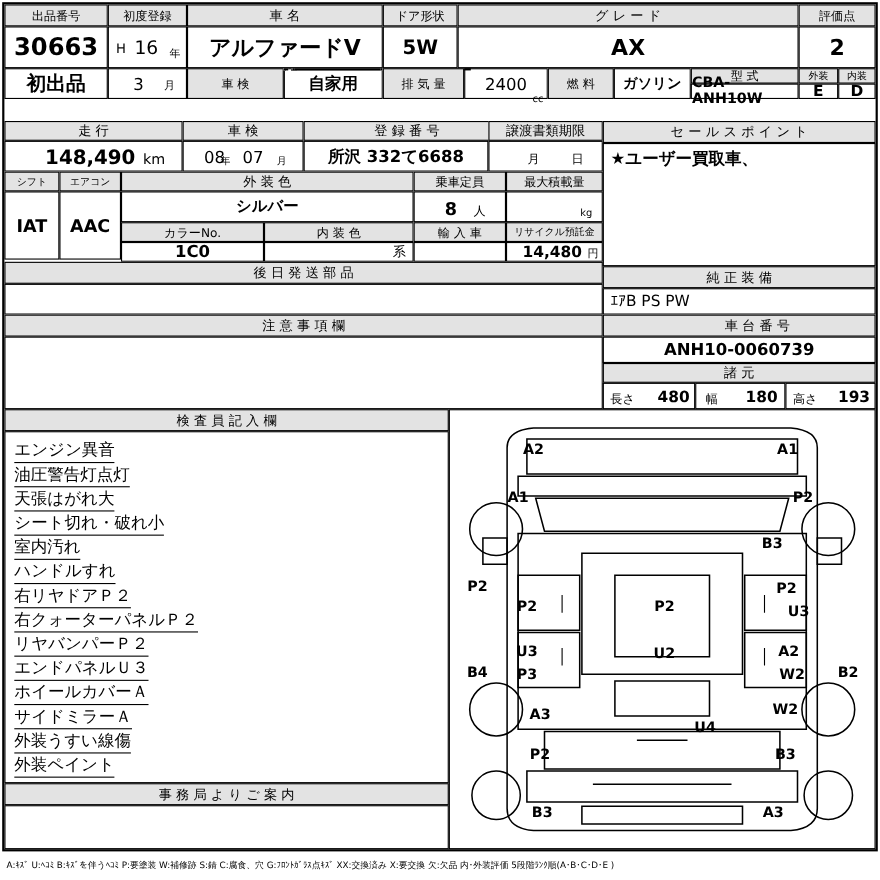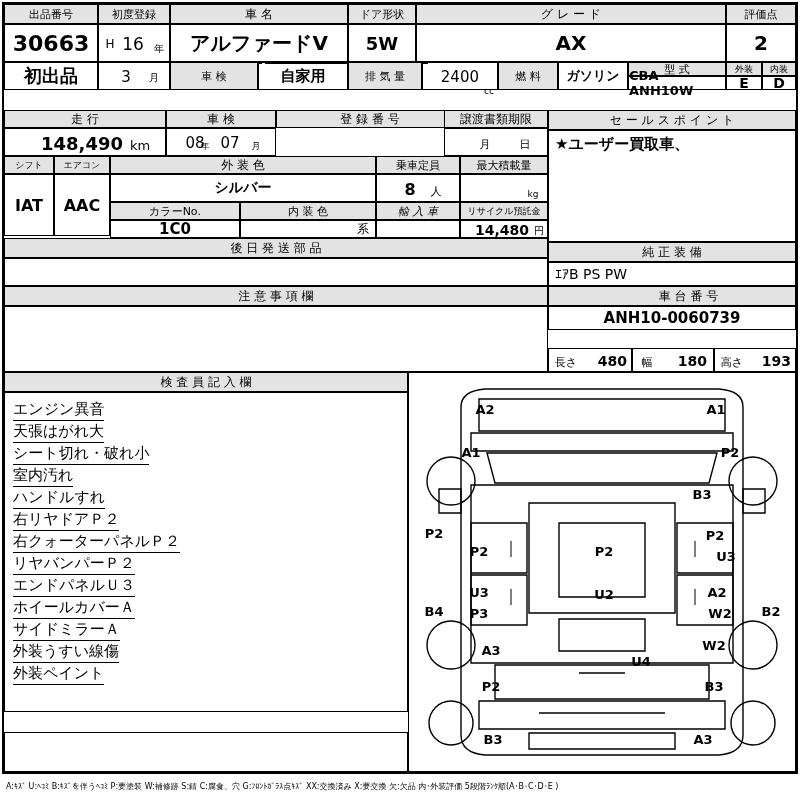--- a/index.html
+++ b/index.html
@@ -254,20 +254,21 @@
 
   <div class="bx hdr c f12" style="left:166px;top:110px;width:110px;height:18px;">車 検</div>
   <div class="bx" style="left:166px;top:128px;width:110px;height:28px;">
     <div class="lbl f15" style="left:15px;top:4px;width:26px;height:20px;">08</div>
     <div class="lbl f9" style="left:30px;top:10px;width:16px;height:14px;">年</div>
     <div class="lbl f15" style="left:48px;top:4px;width:30px;height:20px;">07</div>
     <div class="lbl f9" style="left:80px;top:10px;width:18px;height:14px;">月</div>
   </div>
 
   <div class="bx hdr c f12" style="left:276px;top:110px;width:188px;height:18px;">登 録 番 号</div>
+  <div class="bx c f15 b" style="left:276px;top:128px;width:168px;height:28px;">所沢 332て6688</div>
 
   <div class="bx hdr c f12" style="left:444px;top:110px;width:104px;height:18px;">譲渡書類期限</div>
   <div class="bx" style="left:444px;top:128px;width:104px;height:28px;">
     <div class="lbl f11" style="left:30px;top:7px;width:20px;height:16px;">月</div>
     <div class="lbl f11" style="left:70px;top:7px;width:20px;height:16px;">日</div>
   </div>
 
   <div class="bx hdr c f9" style="left:4px;top:156px;width:50px;height:18px;">シフト</div>
   <div class="bx hdr c f9" style="left:54px;top:156px;width:56px;height:18px;">エアコン</div>
   <div class="bx c f16 b" style="left:4px;top:174px;width:50px;height:62px;">IAT</div>
@@ -284,21 +285,21 @@
   <div class="bx hdr c f11" style="left:376px;top:156px;width:84px;height:18px;">乗車定員</div>
   <div class="bx hdr c f11" style="left:460px;top:156px;width:88px;height:18px;">最大積載量</div>
   <div class="bx" style="left:376px;top:174px;width:84px;height:28px;">
     <div class="lbl f16 b" style="left:20px;top:4px;width:26px;height:20px;">8</div>
     <div class="lbl f11" style="left:50px;top:8px;width:18px;height:16px;">人</div>
   </div>
   <div class="bx" style="left:460px;top:174px;width:88px;height:28px;">
     <div class="lbl f9" style="left:62px;top:12px;width:20px;height:14px;">kg</div>
   </div>
 
-  <div class="bx hdr c f11" style="left:376px;top:202px;width:84px;height:18px;font-style:italic;">輸 入 車</div>
+  <div class="bx hdr c f11" style="left:376px;top:202px;width:84px;height:18px;">輸 入 車</div>
   <div class="bx hdr c f9" style="left:460px;top:202px;width:88px;height:18px;">リサイクル預託金</div>
   <div class="bx" style="left:376px;top:220px;width:84px;height:18px;"></div>
   <div class="bx" style="left:460px;top:220px;width:88px;height:18px;">
     <div class="lbl f14 b" style="left:0;top:0px;width:68px;height:18px;justify-content:flex-end;">14,480</div>
     <div class="lbl f10" style="left:69px;top:3px;width:18px;height:14px;">円</div>
   </div>
 
   <div class="bx hdr c f12" style="left:4px;top:238px;width:544px;height:20px;">後 日 発 送 部 品</div>
   <div class="bx" style="left:4px;top:258px;width:544px;height:28px;"></div>
 
@@ -307,52 +308,55 @@
 
   <div class="bx hdr c f12" style="left:548px;top:110px;width:248px;height:20px;">セ ー ル ス ポ イ ン ト</div>
   <div class="bx l f15 b" style="left:548px;top:130px;width:248px;height:112px;padding:4px 6px;align-items:flex-start;">★ユーザー買取車、</div>
 
   <div class="bx hdr c f12" style="left:548px;top:242px;width:248px;height:20px;">純 正 装 備</div>
   <div class="bx l f14" style="left:548px;top:262px;width:248px;height:24px;padding-left:6px;">ｴｱB PS PW</div>
 
   <div class="bx hdr c f12" style="left:548px;top:286px;width:248px;height:20px;padding-left:33px;">車 台 番 号</div>
   <div class="bx c f15 b" style="left:548px;top:306px;width:248px;height:24px;">ANH10-0060739</div>
 
+  <div class="bx hdr c f12" style="left:548px;top:330px;width:248px;height:18px;">諸 元</div>
   <div class="bx" style="left:548px;top:348px;width:84px;height:24px;">
     <div class="lbl f11" style="left:4px;top:5px;width:26px;height:16px;">長さ</div>
     <div class="lbl f14 b" style="left:30px;top:2px;width:48px;height:20px;justify-content:flex-end;">480</div>
   </div>
   <div class="bx" style="left:632px;top:348px;width:82px;height:24px;">
     <div class="lbl f11" style="left:4px;top:5px;width:20px;height:16px;">幅</div>
     <div class="lbl f14 b" style="left:24px;top:2px;width:50px;height:20px;justify-content:flex-end;">180</div>
   </div>
   <div class="bx" style="left:714px;top:348px;width:82px;height:24px;">
     <div class="lbl f11" style="left:4px;top:5px;width:26px;height:16px;">高さ</div>
     <div class="lbl f14 b" style="left:30px;top:2px;width:46px;height:20px;justify-content:flex-end;">193</div>
   </div>
 
   <div class="bx hdr c f12" style="left:4px;top:372px;width:404px;height:20px;">検 査 員 記 入 欄</div>
   <div class="bx" style="left:4px;top:392px;width:404px;height:320px;padding:6px 8px;">
     <div id="ins-list">
         <div class="ins-line"><span class="ins-u">エンジン異音</span></div>
+        <div class="ins-line"><span class="ins-u">油圧警告灯点灯</span></div>
         <div class="ins-line"><span class="ins-u">天張はがれ大</span></div>
         <div class="ins-line"><span class="ins-u">シート切れ・破れ小</span></div>
         <div class="ins-line"><span class="ins-u">室内汚れ</span></div>
         <div class="ins-line"><span class="ins-u">ハンドルすれ</span></div>
         <div class="ins-line"><span class="ins-u">右リヤドアＰ２</span></div>
         <div class="ins-line"><span class="ins-u">右クォーターパネルＰ２</span></div>
         <div class="ins-line"><span class="ins-u">リヤバンパーＰ２</span></div>
         <div class="ins-line"><span class="ins-u">エンドパネルＵ３</span></div>
         <div class="ins-line"><span class="ins-u">ホイールカバーＡ</span></div>
         <div class="ins-line"><span class="ins-u">サイドミラーＡ</span></div>
         <div class="ins-line"><span class="ins-u">外装うすい線傷</span></div>
         <div class="ins-line"><span class="ins-u">外装ペイント</span></div>
       </div>
   </div>
 
+  <div class="bx hdr c f12" style="left:4px;top:712px;width:404px;height:20px;">事 務 局 よ り ご 案 内</div>
   <div class="bx" style="left:4px;top:732px;width:404px;height:40px;"></div>
 
   <div class="bx" style="left:408px;top:372px;width:388px;height:400px;overflow:hidden;">
     <svg width="386" height="398" viewBox="0 0 386 398">
       <g fill="none" stroke="#000" stroke-width="1.4">
 
         <path d="M52 34 Q52 18 76 16 L310 16 Q334 18 334 34 L334 362 Q334 380 310 382 L76 382 Q52 380 52 362 Z"></path>
 
         <path d="M70 26 L316 26 L316 58 L70 58 Z"></path>
         <path d="M62 60 L324 60 L324 78 L62 78 Z"></path>

